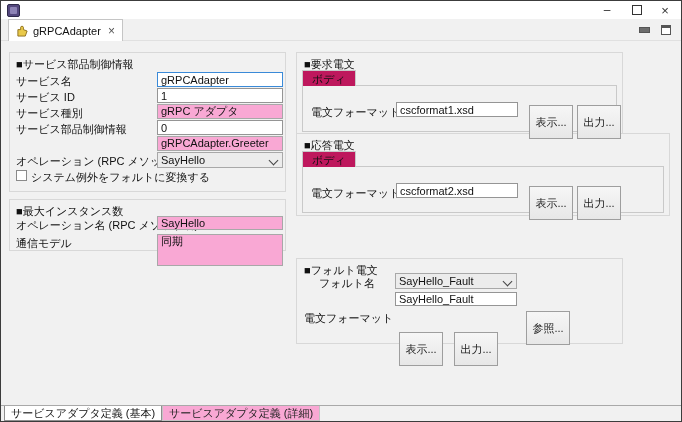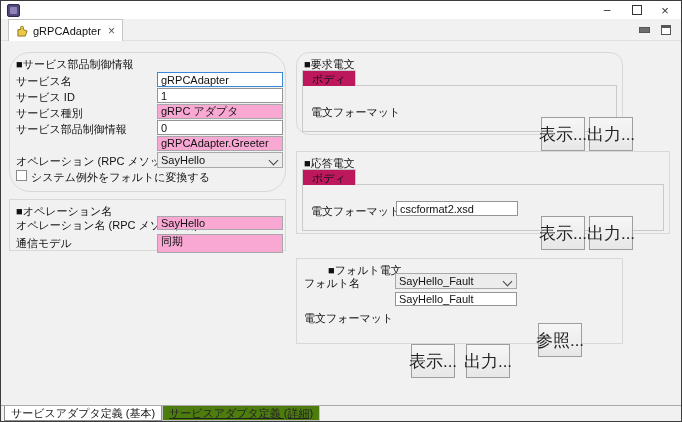--- a/index.html
+++ b/index.html
@@ -42,31 +42,31 @@
   .cbox{position:absolute;left:6px;width:11px;height:11px;border:1px solid #8a8a8a;background:#fff;box-sizing:border-box;}
   .cblabel{position:absolute;left:21px;white-space:nowrap;}
 
   
   .btab{position:absolute;left:5px;top:17px;height:16px;box-sizing:border-box;padding:1px 9px 0;background:#be185d;
         border:1px solid #c9c9c9;border-bottom:none;z-index:2;white-space:nowrap;}
   .pane{position:absolute;left:5px;right:5px;top:32px;height:45px;border:1px solid #c9c9c9;z-index:1;}
   .pane .flabel{left:8px;}
   .pane .fld{left:93px;width:122px;}
   .btn{position:absolute;height:17px;box-sizing:border-box;border:1px solid #9e9e9e;background:linear-gradient(#f6f6f6,#e7e7e7);
-       font-family:inherit;font-size:17px;color:#222;display:flex;align-items:center;justify-content:center;padding:16px;margin:16px;white-space:nowrap;}
+       font-family:inherit;font-size:11px;color:#222;display:flex;align-items:center;justify-content:center;padding:16px;margin:4px;white-space:nowrap;}
 
   
   .g3 .fld{left:98px;width:122px;}
   .g3 .combo{left:98px;width:122px;}
 
   
   .btabs{position:absolute;left:0;right:0;bottom:0;height:16px;background:#f1f1f1;border-top:1px solid #a9a9a9;box-sizing:border-box;}
   .ptab{position:absolute;top:0;height:15px;box-sizing:border-box;display:flex;align-items:center;padding:0 6px;white-space:nowrap;font-size:11px;}
   .ptab.active{left:3px;background:#ffffff;border:1px solid #8f8f8f;border-top:none;z-index:2;}
-  .ptab.inactive{background:#4d7c0f;border:1px solid #c4c4c4;border-top:none;z-index:1;color:#222;text-decoration:underline;}
+  .ptab.inactive{background:#f9a8d4;border:1px solid #c4c4c4;border-top:none;z-index:1;color:#222;}
 </style>
 </head>
 <body>
 
 <div class="win">
 
   <div class="titlebar">
     <div class="app-icon"></div>
     <div class="win-ctl ctl-min">–</div>
     <div class="win-ctl ctl-max">
@@ -84,21 +84,21 @@
       <span class="tab-close">×</span>
     </div>
     <div class="view-ctls">
       <span class="vmin"></span>
       <span class="vmax"></span>
     </div>
   </div>
 
   <div class="editor">
 
-    <div class="group" style="left:8px;top:11px;width:277px;height:140px;border-radius:21px;">
+    <div class="group" style="left:8px;top:11px;width:277px;height:140px;">
       <div class="gtitle">■サービス部品制御情報</div>
 
       <div class="flabel" style="top:21px;">サービス名</div>
       <input class="fld focus" style="top: 19px;" value="gRPCAdapter">
 
       <div class="flabel" style="top:37px;">サービス ID</div>
       <input class="fld" style="top: 35px;" value="1">
 
       <div class="flabel" style="top:53px;">サービス種別</div>
       <div class="fld ro" style="top:51px;">gRPC アダプタ</div>
@@ -112,54 +112,55 @@
       <div class="combo" style="top:99px;">
         <span>SayHello</span>
         <span class="chev"></span>
       </div>
 
       <div class="cbox" style="top:117px;"></div>
       <div class="cblabel" style="top:117px;">システム例外をフォルトに変換する</div>
     </div>
 
     <div class="group" style="left:8px;top:158px;width:277px;height:52px;">
-      <div class="gtitle">■オペレーション名</div>
+      <div class="gtitle">■最大インスタンス数</div>
 
       <div class="flabel" style="top:18px;">オペレーション名 (RPC メソッド名)</div>
       <div class="fld ro" style="top:16px;height:14px;">SayHello</div>
 
       <div class="flabel" style="top:36px;">通信モデル</div>
-      <div class="fld ro" style="top:34px;height:19px;">同期</div>
+      <div class="fld ro" style="top:34px;height:32px;">同期</div>
     </div>
 
-    <div class="group" style="left:295px;top:11px;width:327px;height:83px;border-radius:13px;">
+    <div class="group" style="left:295px;top:11px;width:327px;height:83px;">
       <div class="gtitle" style="left:7px;">■要求電文</div>
       <div class="btab">ボディ</div>
       <div class="pane">
         <div class="flabel" style="top:19px;">電文フォーマット</div>
+        <input class="fld" style="top: 16px;" value="cscformat1.xsd">
         <button class="btn" style="left:222px;top:15px;width:44px;">表示...</button>
         <button class="btn" style="left:270px;top:15px;width:44px;">出力...</button>
       </div>
     </div>
 
-    <div class="group" style="left:295px;top:110px;width:374px;height:83px;">
+    <div class="group" style="left:295px;top:92px;width:374px;height:83px;">
       <div class="gtitle" style="left:7px;">■応答電文</div>
       <div class="btab">ボディ</div>
       <div class="pane">
         <div class="flabel" style="top:19px;">電文フォーマット</div>
         <input class="fld" style="top: 16px;" value="cscformat2.xsd">
         <button class="btn" style="left:222px;top:15px;width:44px;">表示...</button>
         <button class="btn" style="left:270px;top:15px;width:44px;">出力...</button>
       </div>
     </div>
 
     <div class="group g3" style="left:295px;top:217px;width:327px;height:86px;">
-      <div class="gtitle" style="left:7px;margin-left:24px;">■フォルト電文</div>
+      <div class="gtitle" style="left:7px;">■フォルト電文</div>
 
-      <div class="flabel" style="left:7px;top:17px;">フォルト名</div>
+      <div class="flabel" style="left:22px;top:17px;">フォルト名</div>
       <div class="combo" style="top:14px;">
         <span>SayHello_Fault</span>
         <span class="chev"></span>
       </div>
       <input class="fld" style="top: 33px; height: 14px;" value="SayHello_Fault">
 
       <div class="flabel" style="left:7px;top:52px;">電文フォーマット</div>
       <button class="btn" style="left:225px;top:48px;width:44px;">参照...</button>
 
       <button class="btn" style="left:98px;top:69px;width:44px;">表示...</button>

